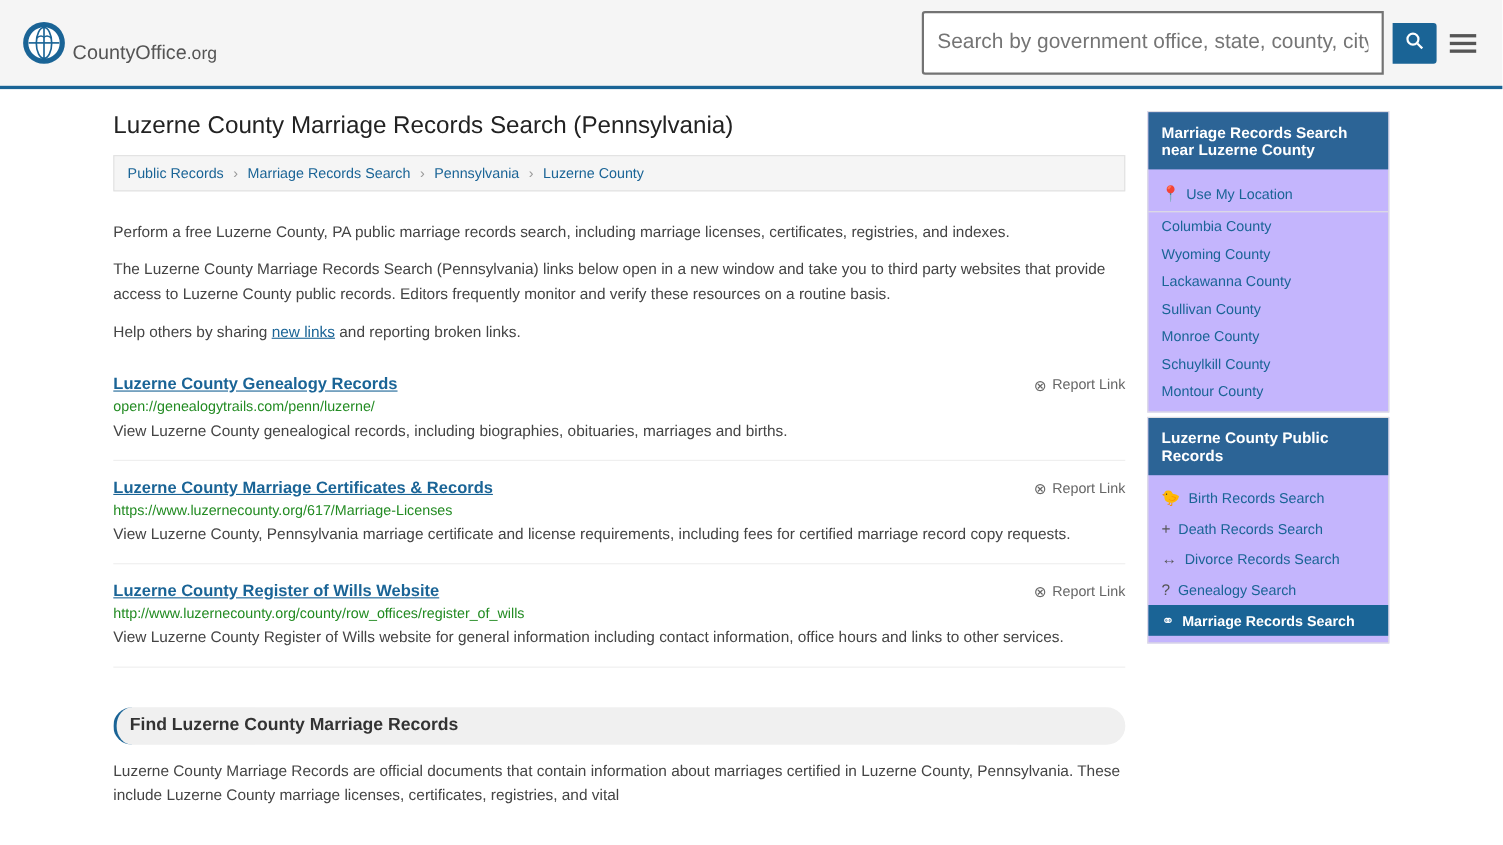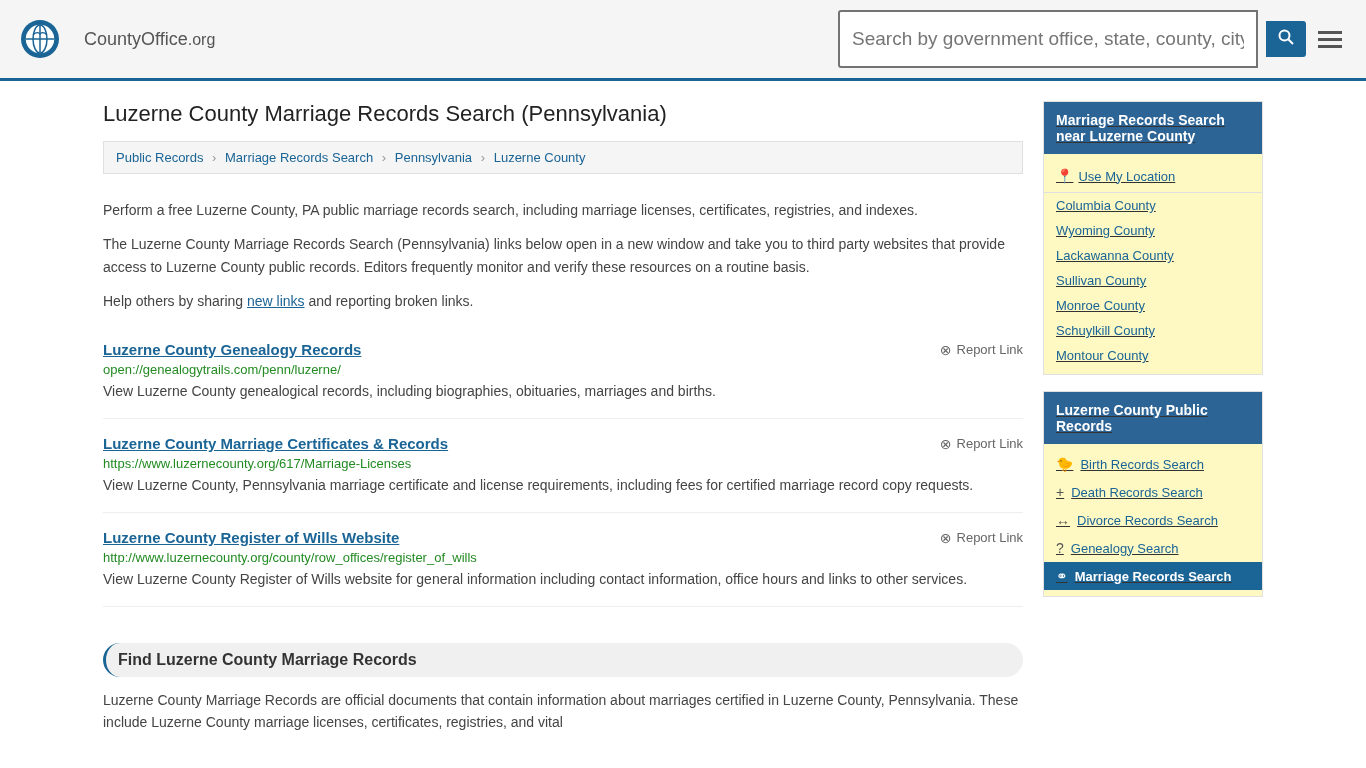--- a/index.html
+++ b/index.html
@@ -9,22 +9,22 @@
     #header {
       background: #f5f5f5;
       border-bottom: 3px solid #1a6496;
       padding: 10px 20px;
       display: flex;
       align-items: center;
       justify-content: space-between;
     }
     #logo-area {
       display: flex;
-      align-items: center;
-      gap: 24px;
+      align-items: flex-end;
+      gap: 6px;
     }
     #logo-icon {
       width: 40px;
       height: 40px;
     }
     #logo-text {
       font-size: 18px;
       font-weight: bold;
       color: #1a6496;
     }
@@ -162,24 +162,23 @@
       font-weight: bold;
       background: #f0f0f0;
       padding: 8px 12px;
       border-left: 3px solid #1a6496;
       margin-bottom: 12px;
       border-radius: 17px;
     }
 
     
     .sidebar-box {
-      background: #fef9c3;
+      background: #c4b5fd;
       border: 1px solid #e0e0e0;
-      margin-bottom: 16px;
-      text-decoration: underline;
+      margin-bottom: 4px;
     }
     .sidebar-title {
       background: #2c6496;
       color: white;
       padding: 10px 12px;
       font-size: 14px;
       font-weight: bold;
     }
     .sidebar-list {
       list-style: none;

